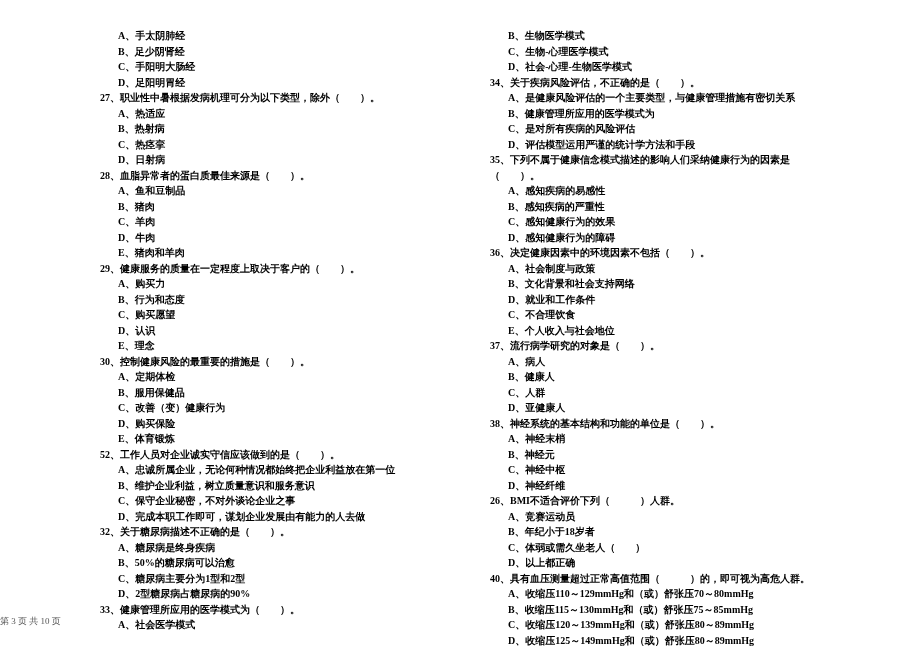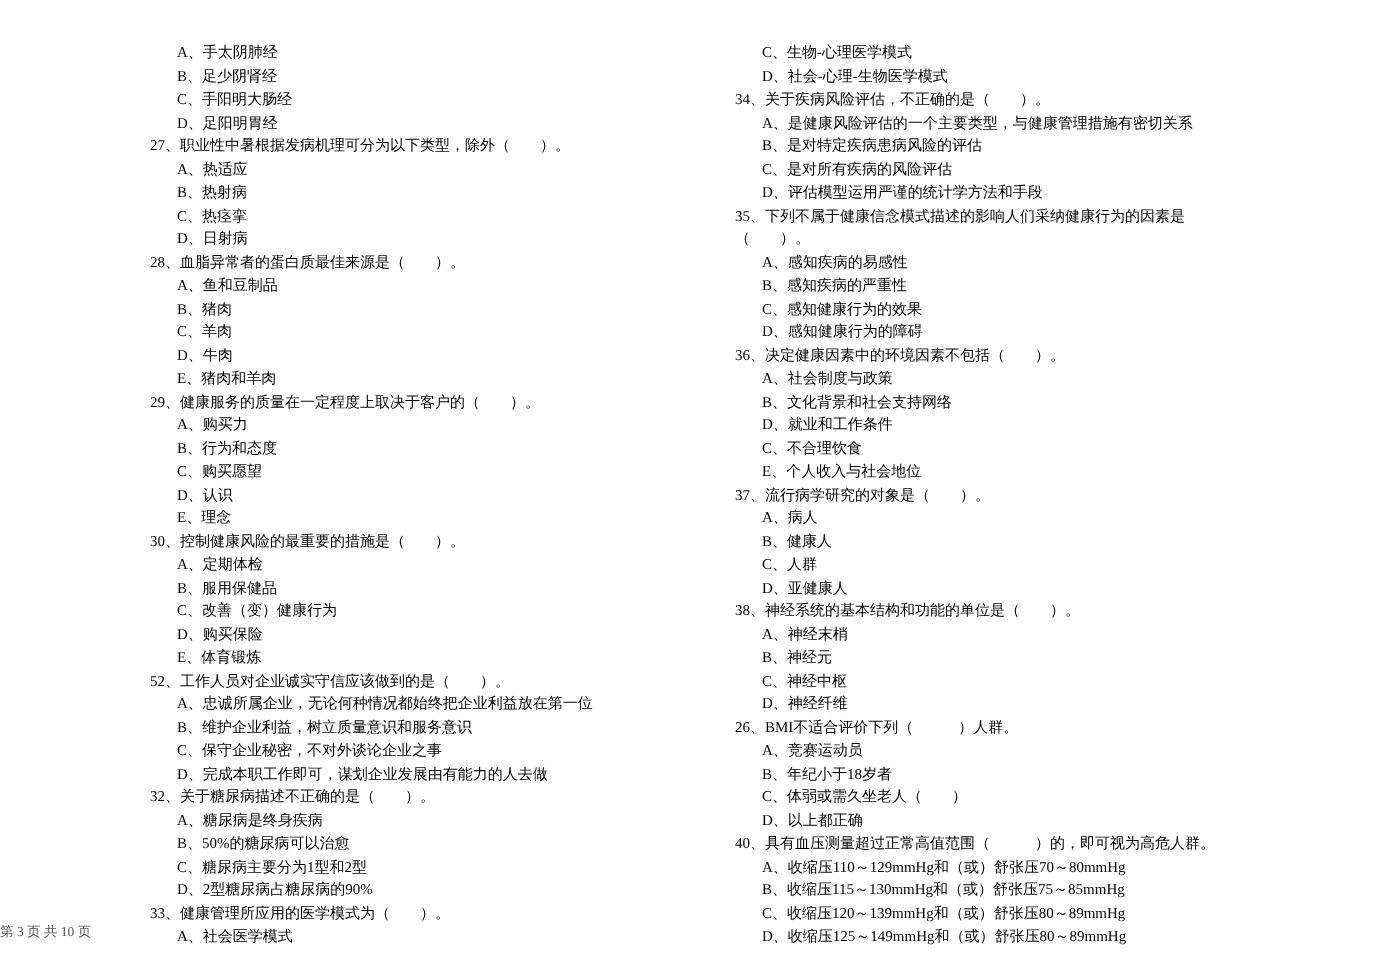--- a/index.html
+++ b/index.html
@@ -14,20 +14,21 @@
       font-family: "SimSun", "宋体", serif;
       font-size: 10px;
       color: #000;
       position: relative;
       overflow: hidden;
     }
     .page-container {
       display: flex;
       padding: 28px 100px 0 100px;
       gap: 60px;
+      font-weight: bold;
     }
     .column {
       flex: 1;
       line-height: 1.55;
     }
     .option-line {
       padding-left: 18px;
     }
     .question-line {
       padding-left: 0;
@@ -80,25 +81,26 @@
       <div class="option-line">D、完成本职工作即可，谋划企业发展由有能力的人去做</div>
       <div class="question-line">32、关于糖尿病描述不正确的是（　　）。</div>
       <div class="option-line">A、糖尿病是终身疾病</div>
       <div class="option-line">B、50%的糖尿病可以治愈</div>
       <div class="option-line">C、糖尿病主要分为1型和2型</div>
       <div class="option-line">D、2型糖尿病占糖尿病的90%</div>
       <div class="question-line">33、健康管理所应用的医学模式为（　　）。</div>
       <div class="option-line">A、社会医学模式</div>
     </div>
   <div class="column" id="right-col">
+      <div class="option-line">B、生物医学模式</div>
       <div class="option-line">C、生物-心理医学模式</div>
       <div class="option-line">D、社会-心理-生物医学模式</div>
       <div class="question-line">34、关于疾病风险评估，不正确的是（　　）。</div>
       <div class="option-line">A、是健康风险评估的一个主要类型，与健康管理措施有密切关系</div>
-      <div class="option-line">B、是对特定疾病患病风险的评估</div>
+      <div class="option-line">B、健康管理所应用的医学模式为</div>
       <div class="option-line">C、是对所有疾病的风险评估</div>
       <div class="option-line">D、评估模型运用严谨的统计学方法和手段</div>
       <div class="question-line">35、下列不属于健康信念模式描述的影响人们采纳健康行为的因素是（　　）。</div>
       <div class="option-line">A、感知疾病的易感性</div>
       <div class="option-line">B、感知疾病的严重性</div>
       <div class="option-line">C、感知健康行为的效果</div>
       <div class="option-line">D、感知健康行为的障碍</div>
       <div class="question-line">36、决定健康因素中的环境因素不包括（　　）。</div>
       <div class="option-line">A、社会制度与政策</div>
       <div class="option-line">B、文化背景和社会支持网络</div>

